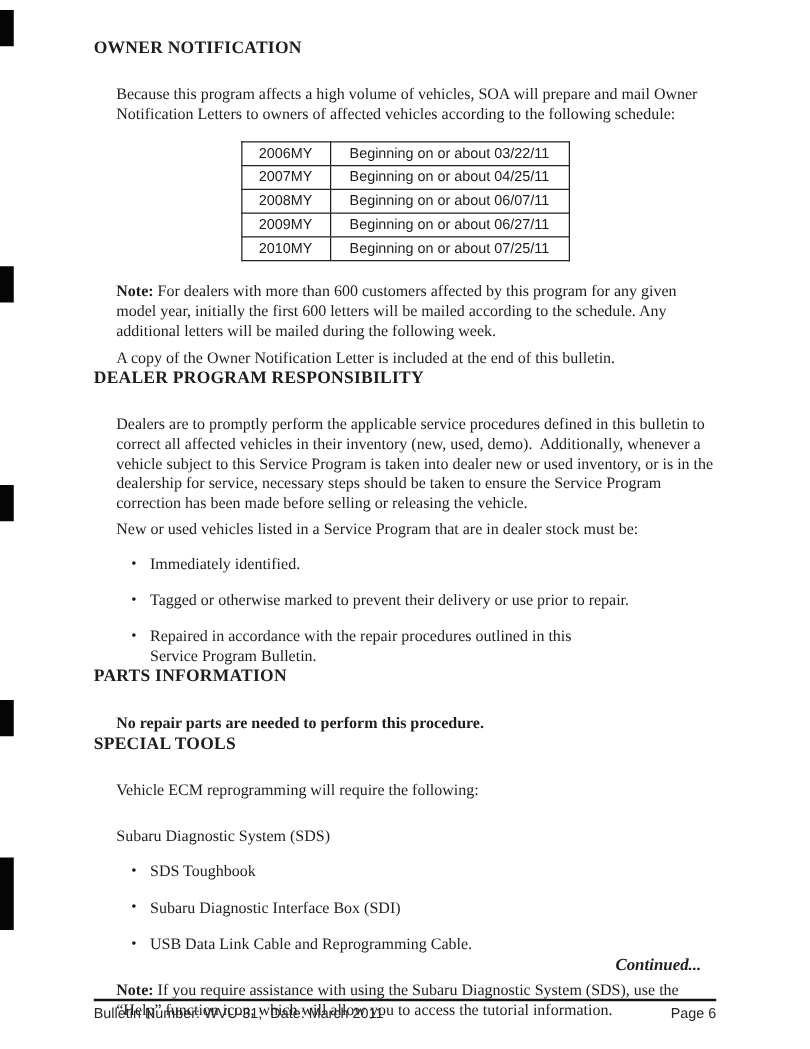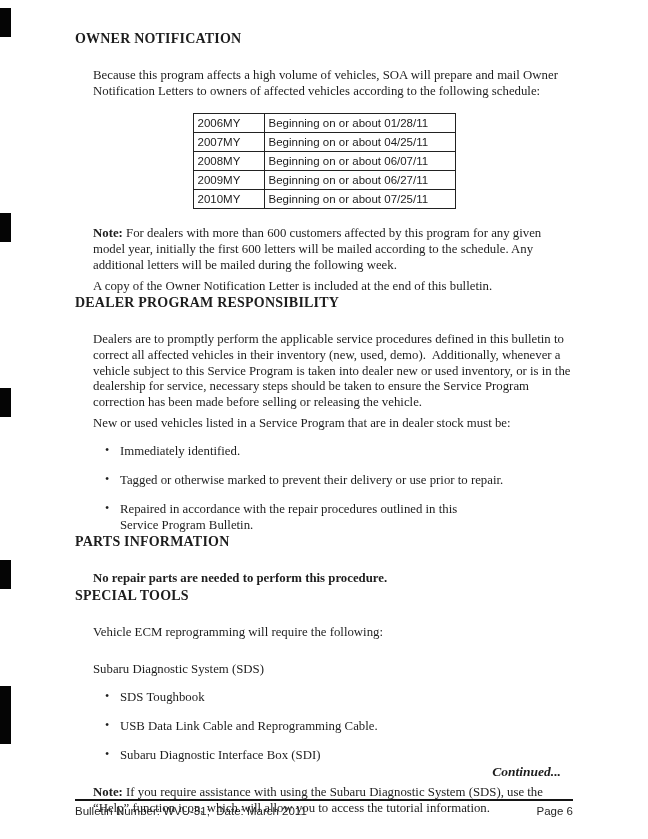--- a/index.html
+++ b/index.html
@@ -35,21 +35,21 @@
   .mt4 { margin-top:21px; } .mt5 { margin-top:5px; }
   .sec-gap1 { margin-top:28px; } .sec-gap2 { margin-top:24px; } .sec-gap3 { margin-top:31px; }
   .note-gap { margin-top:17px; } .note-gap2 { margin-top:22px; }
   .tbl-wrap { margin-top:14px; }
   table.schedule {
     border-collapse:collapse; margin:0 auto;
     font-family:"Liberation Sans", sans-serif;
     font-size:11.5px; color:#1c1c1c;
   }
   table.schedule td {
-    border:1.6px solid #222; text-align:left;
+    border:1.6px solid #222; text-align:center;
     height:16px; padding:1px 4px; line-height:15px;
   }
   table.schedule td.my { width:62px; }
   table.schedule td.sched { width:182px; }
   ul.blt { list-style:none; margin:3px 0 0 0; padding:0; }
   ul.blt li {
     position:relative; margin-left:45px; width:440px;
     font-size:12.8px; line-height:15.7px; margin-top:13px;
     white-space:pre-line;
   }
@@ -87,21 +87,21 @@
   <div class="content">
 
     <h1 class="sec">OWNER NOTIFICATION</h1>
     <p class="para mt4">Because this program affects a high volume of vehicles, SOA will prepare and mail Owner Notification Letters to owners of affected vehicles according to the following schedule:</p>
 
     <div class="tbl-wrap">
       <table class="schedule">
         <tbody>
           <tr>
             <td class="my">2006MY</td>
-            <td class="sched">Beginning on or about 01/28/11</td>
+            <td class="sched">Beginning on or about 03/22/11</td>
           </tr>
           <tr>
             <td class="my">2007MY</td>
             <td class="sched">Beginning on or about 04/25/11</td>
           </tr>
           <tr>
             <td class="my">2008MY</td>
             <td class="sched">Beginning on or about 06/07/11</td>
           </tr>
           <tr>
@@ -131,22 +131,22 @@
     </ul>
 
     <h1 class="sec sec-gap2">PARTS INFORMATION</h1>
     <p class="para mt4 bold">No repair parts are needed to perform this procedure.</p>
 
     <h1 class="sec sec-gap3">SPECIAL TOOLS</h1>
     <p class="para mt4">Vehicle ECM reprogramming will require the following:</p>
     <p class="para mt4">Subaru Diagnostic System (SDS)</p>
     <ul class="blt">
       <li>SDS Toughbook</li>
+      <li>Subaru Diagnostic Interface Box (SDI)</li>
       <li>USB Data Link Cable and Reprogramming Cable.</li>
-      <li>Subaru Diagnostic Interface Box (SDI)</li>
     </ul>
 
     <p class="note-para note-gap2"><span class="note-label">Note:</span>
       <span>If you require assistance with using the Subaru Diagnostic System (SDS), use the “Help” function icon, which will allow you to access the tutorial information.</span></p>
 
   </div>
 
   <div class="continued">Continued...</div>
   <div class="footer-rule"></div>
   <div class="footer-row">

